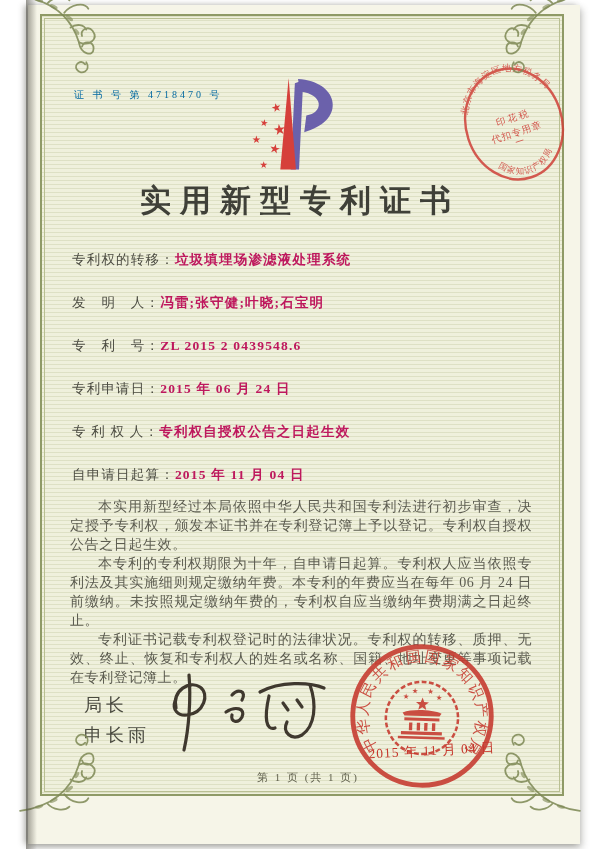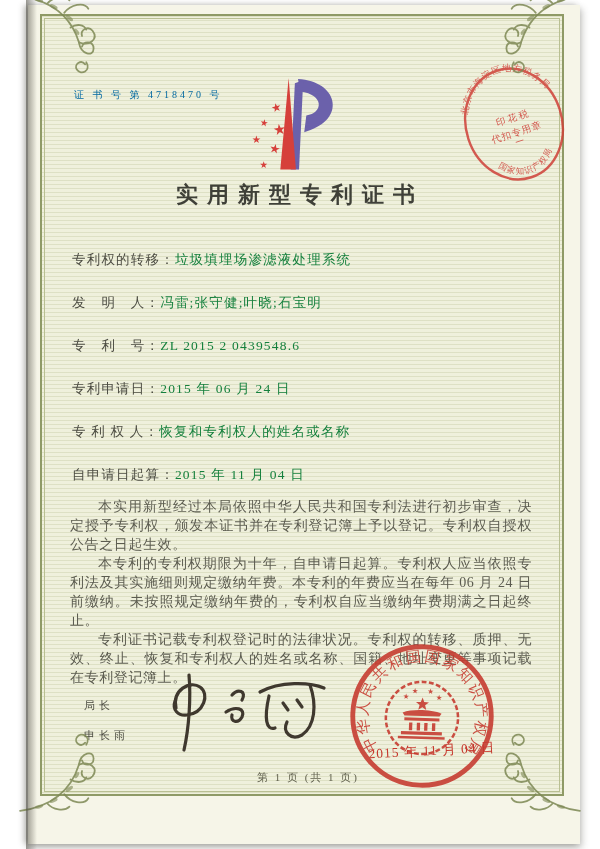--- a/index.html
+++ b/index.html
@@ -38,32 +38,32 @@
   .corner.tl{left:18px;top:-6px;transform:scale(-1,-1);}
 
   .cert-no{
     position:absolute;left:74px;top:88px;
     font-size:10px;color:#0369a1;letter-spacing:3px;font-family:Liberation Serif, serif;
   }
   .logo{position:absolute;left:246px;top:76px;width:104px;height:108px;}
   .tax-stamp{position:absolute;left:452px;top:56px;width:124px;height:136px;opacity:.85;}
   .title{
     position:absolute;left:0;top:180px;width:600px;text-align:center;
-    font-size:22px;font-weight:700;color:#3f4038;letter-spacing:9px;
+    font-size:31px;font-weight:700;color:#3f4038;letter-spacing:9px;
   }
   .fields{position:absolute;left:72px;top:250px;width:460px;}
   .frow{height:20px;line-height:20px;margin-bottom:23px;font-size:13.5px;color:#4c4c42;letter-spacing:1.2px;white-space:nowrap;}
   .frow .flabel{color:#4c4c42;}
-  .frow .fvalue{color:#15803d;}
+  .frow .fvalue{color:#be185d;font-weight:bold;}
   .paras{
     position:absolute;left:70px;top:497px;width:462px;
     font-size:14px;line-height:19px;color:#5c5c50;text-align:justify;letter-spacing:.6px;
   }
   .paras p{margin:0;text-indent:2em;}
-  .signer{position:absolute;left:84px;top:690px;font-size:11px;color:#4a4a40;letter-spacing:4px;line-height:30px;}
+  .signer{position:absolute;left:84px;top:690px;font-size:18px;color:#4a4a40;letter-spacing:4px;line-height:30px;}
   .signature{position:absolute;left:158px;top:668px;width:185px;height:105px;}
   .seal{position:absolute;left:344px;top:638px;width:156px;height:156px;opacity:.88;transform:rotate(2deg);}
   .seal-date{
     position:absolute;left:362px;top:742px;width:140px;text-align:center;
     color:#c6382d;font-size:13.5px;letter-spacing:1px;transform:rotate(-3deg);
     font-family:"Liberation Serif","DejaVu Serif",serif;z-index:6;
   }
   .footer{
     position:absolute;left:8px;top:770px;width:600px;text-align:center;
     font-size:11px;color:#62624f;letter-spacing:2px;
@@ -202,21 +202,21 @@
     <div class="frow">
       <span class="flabel">发　明　人：</span><span class="fvalue">冯雷;张守健;叶晓;石宝明</span>
     </div>
     <div class="frow">
       <span class="flabel">专　利　号：</span><span class="fvalue">ZL 2015 2 0439548.6</span>
     </div>
     <div class="frow">
       <span class="flabel">专利申请日：</span><span class="fvalue">2015 年 06 月 24 日</span>
     </div>
     <div class="frow">
-      <span class="flabel">专 利 权 人：</span><span class="fvalue">恢复和专利权人的姓名或名称</span>
+      <span class="flabel">专 利 权 人：</span><span class="fvalue">专利权自授权公告之日起生效</span>
     </div>
     <div class="frow">
       <span class="flabel">自申请日起算：</span><span class="fvalue">2015 年 11 月 04 日</span>
     </div>
   </div>
 
   <div class="paras">
     <p>本实用新型经过本局依照中华人民共和国专利法进行初步审查，决定授予专利权，颁发本证书并在专利登记簿上予以登记。专利权自授权公告之日起生效。</p>
     <p>本专利的专利权期限为十年，自申请日起算。专利权人应当依照专利法及其实施细则规定缴纳年费。本专利的年费应当在每年 06 月 24 日前缴纳。未按照规定缴纳年费的，专利权自应当缴纳年费期满之日起终止。</p>
     <p>专利证书记载专利权登记时的法律状况。专利权的转移、质押、无效、终止、恢复和专利权人的姓名或名称、国籍、地址变更等事项记载在专利登记簿上。</p>

